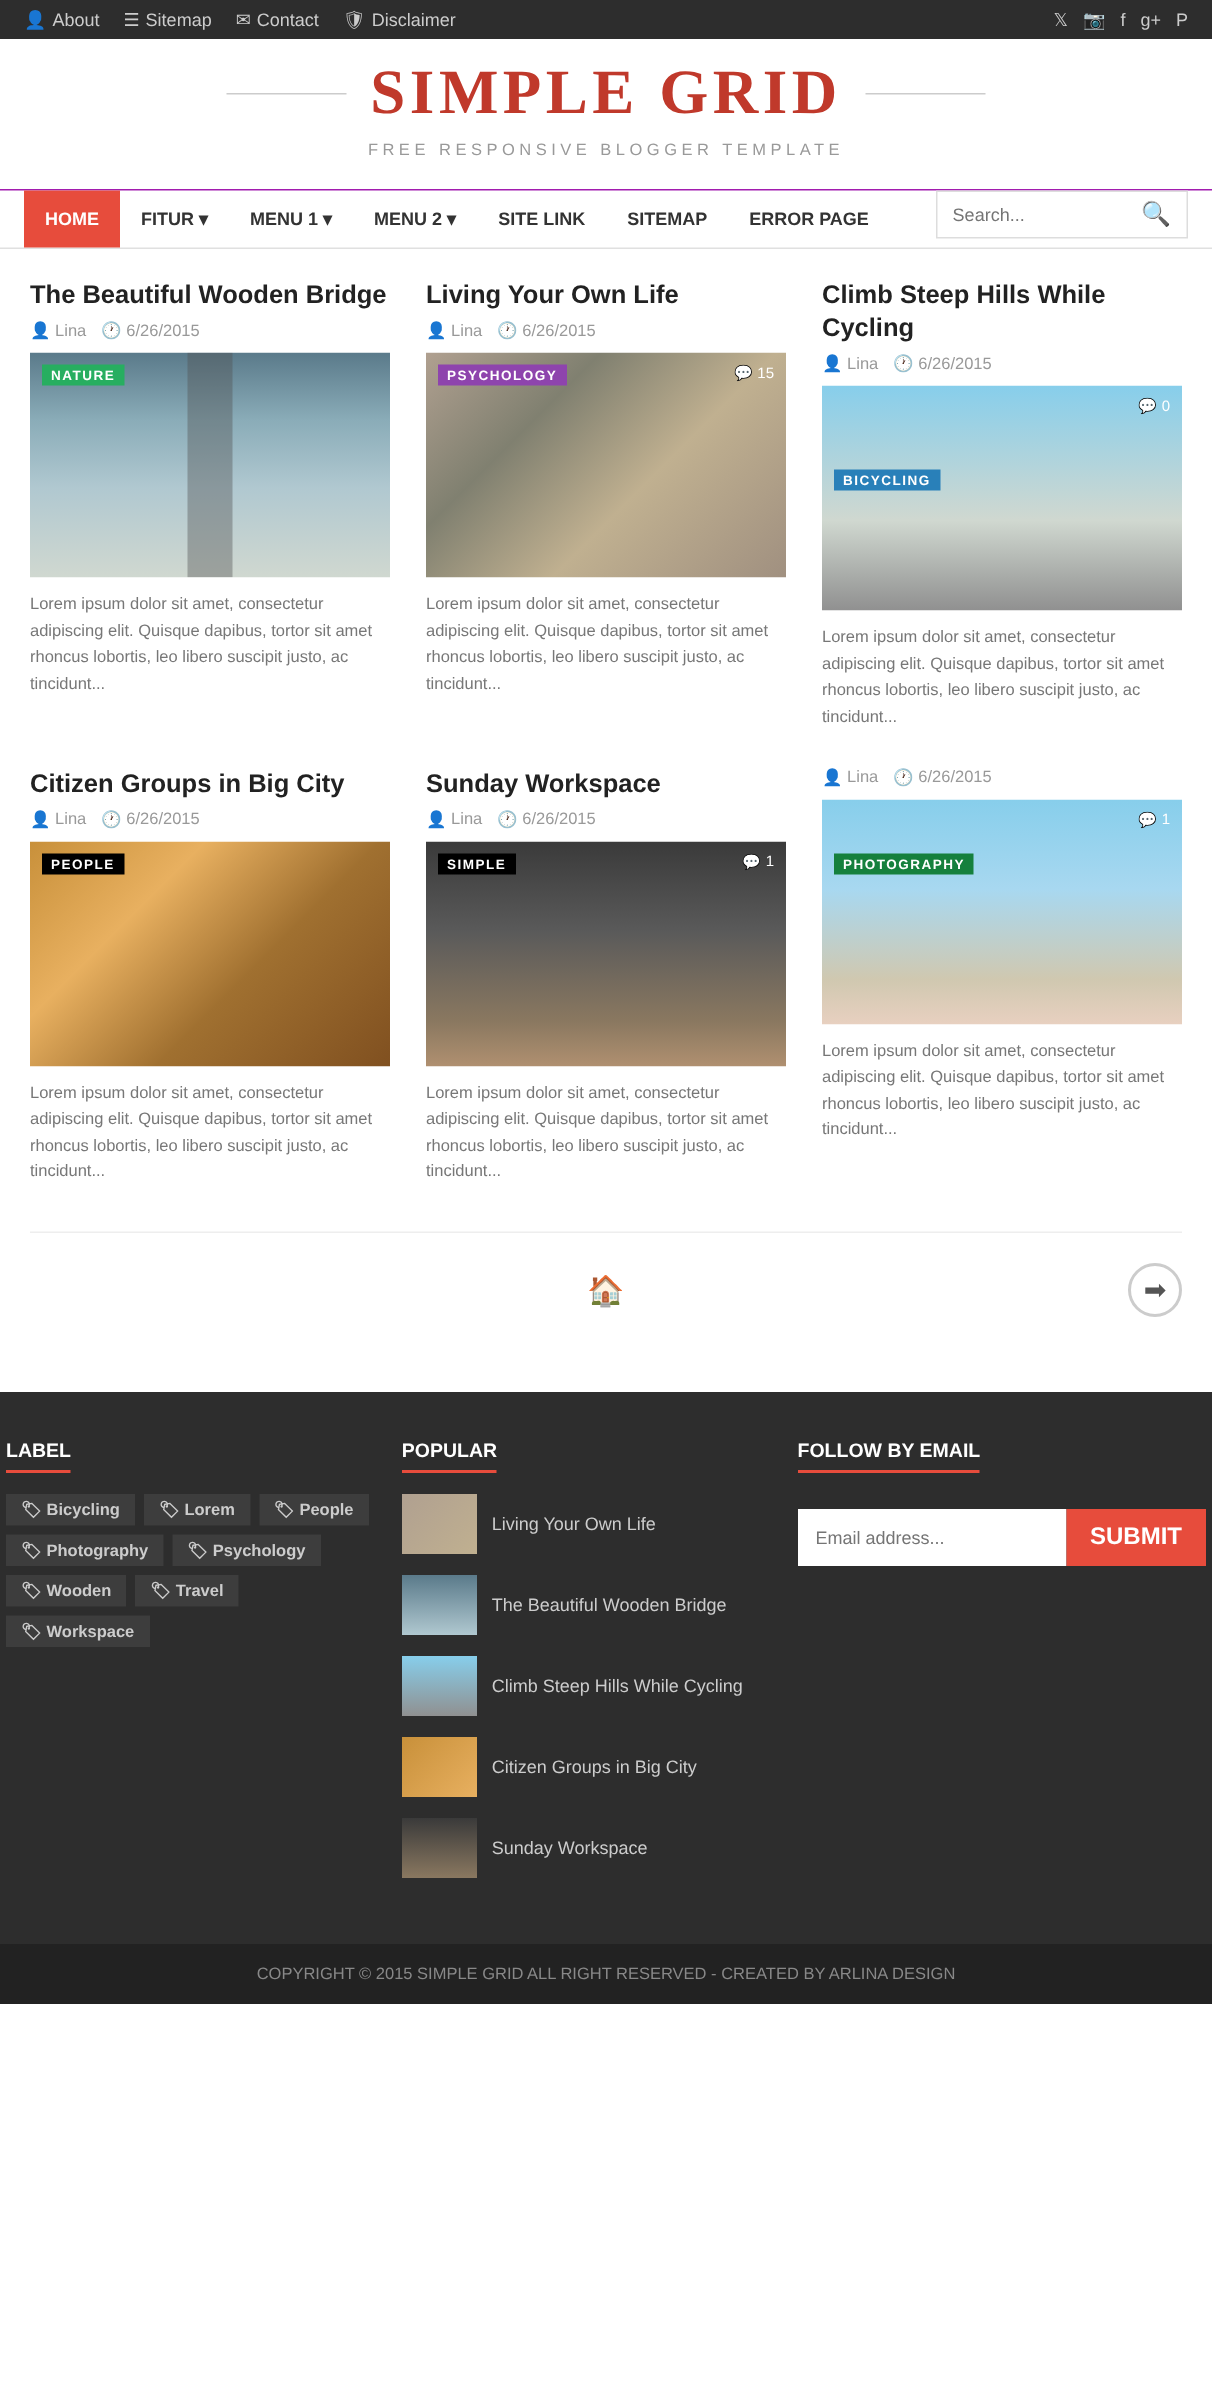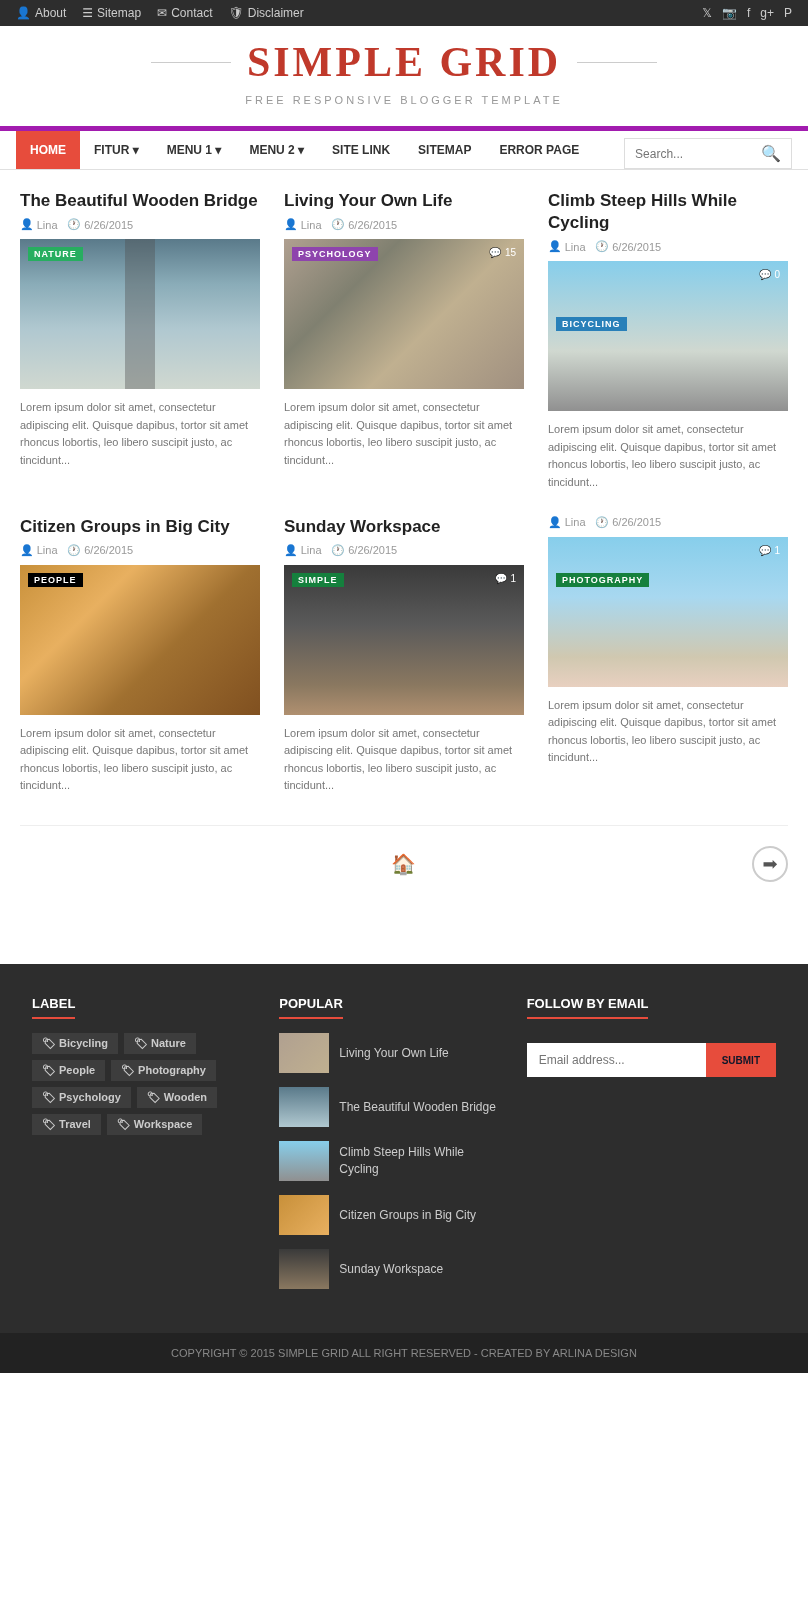--- a/index.html
+++ b/index.html
@@ -49,24 +49,24 @@
     .header-sub {
       font-size: 11px;
       letter-spacing: 3px;
       color: #999;
       text-transform: uppercase;
     }
 
     
     .nav {
       background: #fff;
-      border-top: 5px solid #a21caf;
+      border-top: 1px solid #a21caf;
       border-bottom: 1px solid #e0e0e0;
       display: flex;
-      align-items: flex-end;
+      align-items: flex-start;
       padding: 0 16px;
     }
     .nav-items { display: flex; align-items: center; flex: 1; }
     .nav-item {
       padding: 12px 14px;
       font-size: 12px;
       font-weight: bold;
       color: #333;
       cursor: pointer;
       text-transform: uppercase;
@@ -110,21 +110,21 @@
       font-weight: bold;
       color: #fff;
       padding: 2px 6px;
       text-transform: uppercase;
       letter-spacing: 1px;
     }
     .badge-nature { background: #27ae60; }
     .badge-psychology { background: #8e44ad; }
     .badge-bicycling { background: #2980b9; margin-top: 48px; }
     .badge-people { background: #000000; }
-    .badge-simple { background: #15803d; }
+    .badge-simple { background: #000000; }
     .badge-photography { background: #15803d; margin-top: 28px; }
     .card-comment {
       position: absolute;
       top: 8px;
       right: 8px;
       font-size: 10px;
       color: #fff;
       display: flex;
       align-items: center;
       gap: 3px;
@@ -188,26 +188,25 @@
     }
     .pagination-home {
       width: 36px; height: 36px;
       display: flex; align-items: center; justify-content: center;
       font-size: 20px; color: #555; cursor: pointer;
     }
 
     
     .footer {
       background: #2d2d2d;
-      padding: 30px 32px;
+      padding: 30px 4px;
       display: grid;
       grid-template-columns: 1fr 1fr 1fr;
       gap: 20px;
       color: #ccc;
-      margin-top: 32px;
     }
     .footer-section-title {
       font-size: 13px;
       font-weight: bold;
       color: #fff;
       text-transform: uppercase;
       margin-bottom: 14px;
       padding-bottom: 6px;
       border-bottom: 2px solid #e74c3c;
       display: inline-block;
@@ -240,24 +239,24 @@
       flex: 1;
       padding: 10px 12px;
       font-size: 12px;
       border: none;
       outline: none;
       color: #999;
       background: #fff;
     }
     .follow-btn {
       background: #e74c3c;
-      color: #0f172a;
+      color: #ffffff;
       border: none;
       padding: 10px 16px;
-      font-size: 10px;
+      font-size: 16px;
       font-weight: bold;
       cursor: pointer;
       text-transform: uppercase;
     }
 
     
     .copyright {
       background: #222;
       text-align: center;
       padding: 14px;
@@ -401,21 +400,21 @@
     <div class="pagination-btn">➡</div>
   </div>
 </div>
 
 <div class="footer">
 
   <div class="footer-section">
     <div class="footer-section-title">LABEL</div>
     <div class="label-tags">
       <span class="label-tag">🏷 Bicycling</span>
-      <span class="label-tag">🏷 Nature</span>
+      <span class="label-tag">🏷 Lorem</span>
       <span class="label-tag">🏷 People</span>
       <span class="label-tag">🏷 Photography</span>
       <span class="label-tag">🏷 Psychology</span>
       <span class="label-tag">🏷 Wooden</span>
       <span class="label-tag">🏷 Travel</span>
       <span class="label-tag">🏷 Workspace</span>
     </div>
   </div>
 
   <div class="footer-section">

